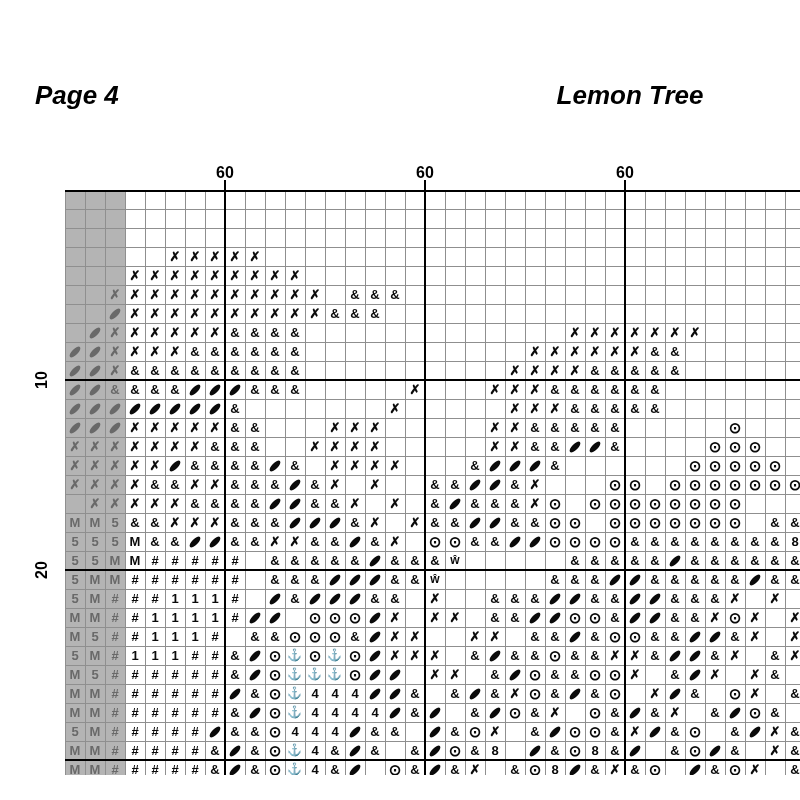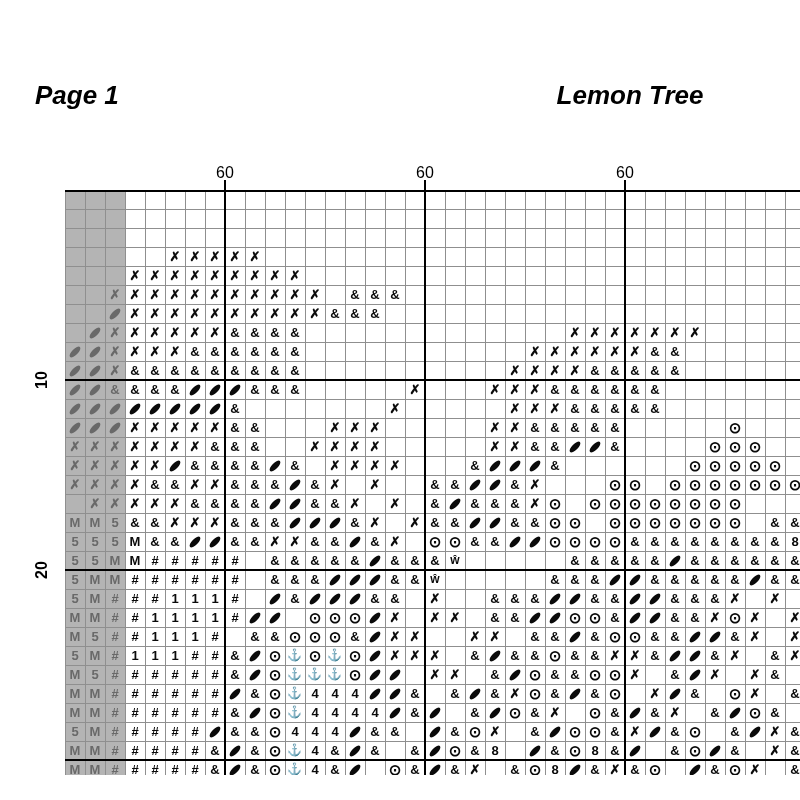--- a/index.html
+++ b/index.html
@@ -42,32 +42,32 @@
   .cell-sym[data-sym="w"]{font-size:12px;}
   .cell-sym.gray-sym{color:#696969;}
   .ellipse{
     width:14px;height:6px;background:#0a0a0a;border-radius:50%;
     transform:rotate(-45deg);
   }
   .gray-sym .ellipse{background:#696969;}
 
   .col-label{
     position:absolute;top:164px;width:40px;text-align:center;
-    font-weight:normal;font-size:16px;color:#000;
+    font-weight:bold;font-size:16px;color:#000;
   }
   .row-label{
     position:absolute;left:30px;width:24px;height:22px;text-align:center;
     font-weight:bold;font-size:16px;color:#000;
     transform:rotate(-90deg);line-height:22px;
   }
 </style>
 </head>
 <body>
 
-<div id="title-left" class="title">Page 1</div>
+<div id="title-left" class="title">Page 4</div>
 <div id="title-right" class="title">Lemon Tree</div>
 
 <div id="grid">
   <div class="gray-margin"></div>
   <div class="gridlines"></div>
 <div class="bold-h" style="top: 0px;"></div>
     <div class="bold-h" style="top: 189px;"></div>
     <div class="bold-h" style="top: 379px;"></div>
     <div class="bold-h" style="top: 569px;"></div>
     <div class="bold-v" style="left: 159px;"></div>

